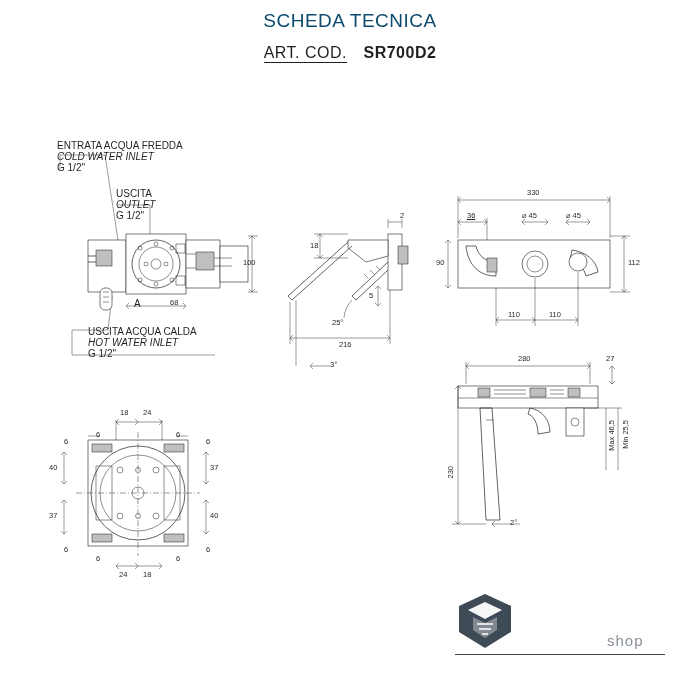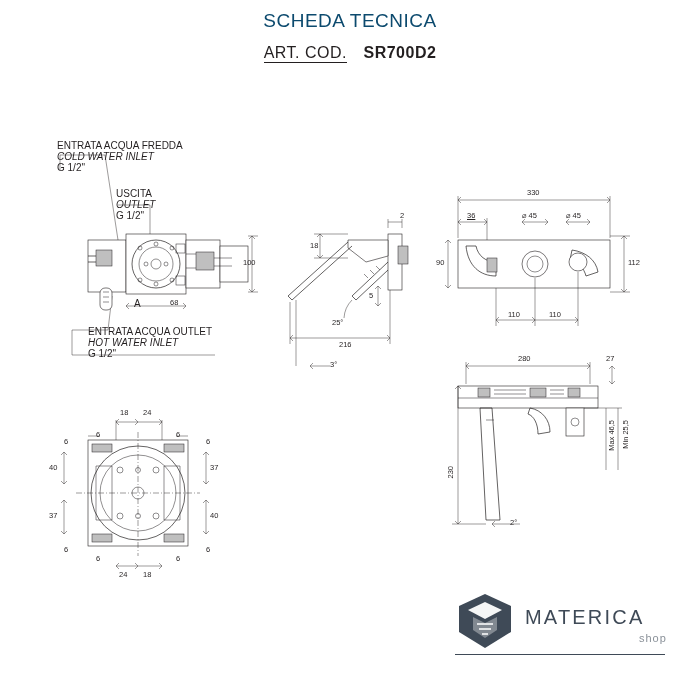--- a/index.html
+++ b/index.html
@@ -40,21 +40,21 @@
   .ln-center{stroke:#231f20;stroke-width:.45;fill:none;stroke-dasharray:6 2 1 2;}
   .fillw{fill:#ffffff;stroke:#231f20;stroke-width:.6;}
   .fillgray{fill:#bfbfbf;stroke:#231f20;stroke-width:.5;}
 
   
   .logo-wrap{position:absolute;left:455px;top:592px;width:210px;height:72px;}
   .logo-name{
     position:absolute;left:70px;top:14px;font-size:20px;letter-spacing:2.2px;color:#3f4a57;
   }
   .logo-sub{
-    position:absolute;left:152px;top:40px;font-size:11px;letter-spacing:1px;color:#8a9199;margin-left:32px;
+    position:absolute;left:152px;top:40px;font-size:15px;letter-spacing:1px;color:#8a9199;
   }
   .logo-rule{position:absolute;left:0;top:62px;width:210px;height:1px;background:#3f4a57;}
 </style>
 </head>
 <body>
 
 <div class="sheet">
 
   <div class="title">SCHEDA TECNICA</div>
   <div class="codeline">
@@ -113,21 +113,21 @@
   </svg>
 
   <div class="lbl-txt" style="left:57px;top:140px;">ENTRATA ACQUA FREDDA</div>
   <div class="lbl-txt lbl-it" style="left:57px;top:151px;">COLD WATER INLET</div>
   <div class="lbl-txt" style="left:57px;top:162px;">G 1/2"</div>
 
   <div class="lbl-txt" style="left:116px;top:188px;">USCITA</div>
   <div class="lbl-txt lbl-it" style="left:116px;top:199px;text-align:right;">OUTLET</div>
   <div class="lbl-txt" style="left:116px;top:210px;">G 1/2"</div>
 
-  <div class="lbl-txt" style="left:88px;top:326px;">ENTRATA ACQUA OUTLET</div>
+  <div class="lbl-txt" style="left:88px;top:326px;">USCITA ACQUA CALDA</div>
   <div class="lbl-txt lbl-it" style="left:88px;top:337px;">HOT WATER INLET</div>
   <div class="lbl-txt" style="left:88px;top:348px;">G 1/2"</div>
 
   <div class="lbl-txt" style="left:134px;top:298px;">A</div>
   <div class="dim" style="left:243px;top:258px;">100</div>
   <div class="dim" style="left:170px;top:298px;">68</div>
 
   <svg width="700" height="700">
 
     <rect class="fillw" x="388" y="234" width="14" height="56"></rect>
@@ -345,18 +345,17 @@
   <div class="dim" style="left:176px;top:554px;">6</div>
   <div class="dim" style="left:206px;top:545px;">6</div>
 
   <div class="logo-wrap">
     <svg width="60" height="58" viewBox="0 0 60 58">
       <polygon points="30,2 56,14 56,40 30,56 4,40 4,14" fill="#3f4a57"></polygon>
       <polygon points="30,10 47,18 30,27 13,18" fill="#ffffff" opacity="0.95"></polygon>
       <polygon points="30,31 42,25 42,38 30,46 18,38 18,25" fill="#ffffff" opacity="0.35"></polygon>
       <path d="M22 32 L38 32 M24 37 L36 37 M27 42 L33 42" stroke="#ffffff" stroke-width="1.6" fill="none"></path>
     </svg>
-    <div class="logo-name">MATERICA</div>
     <div class="logo-sub">shop</div>
     <div class="logo-rule"></div>
   </div>
 
 </div>
 
 </body></html>

